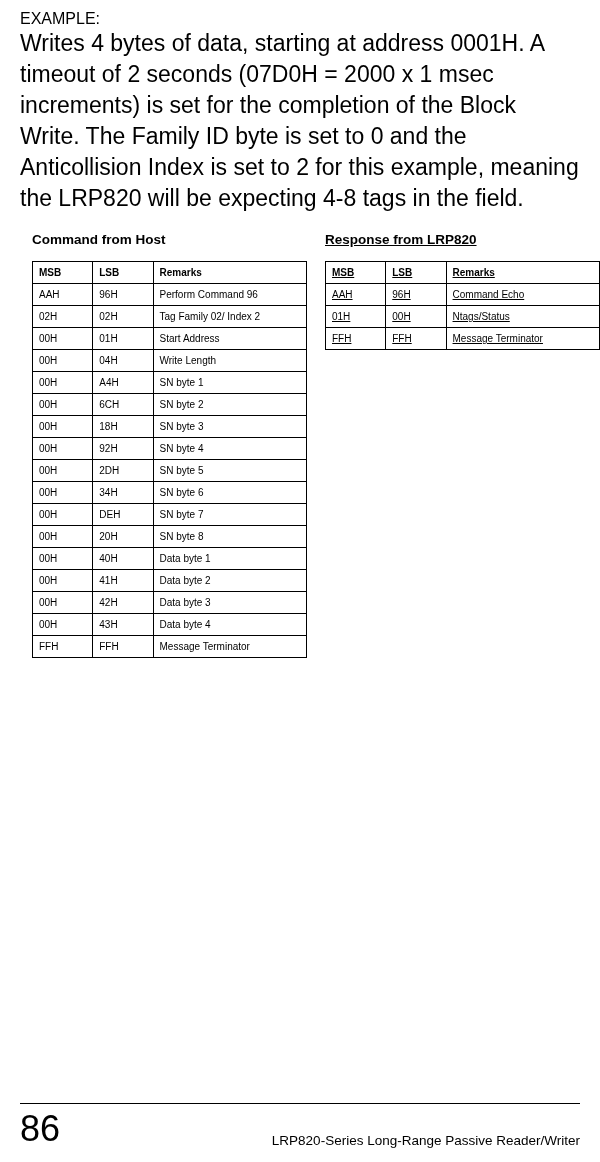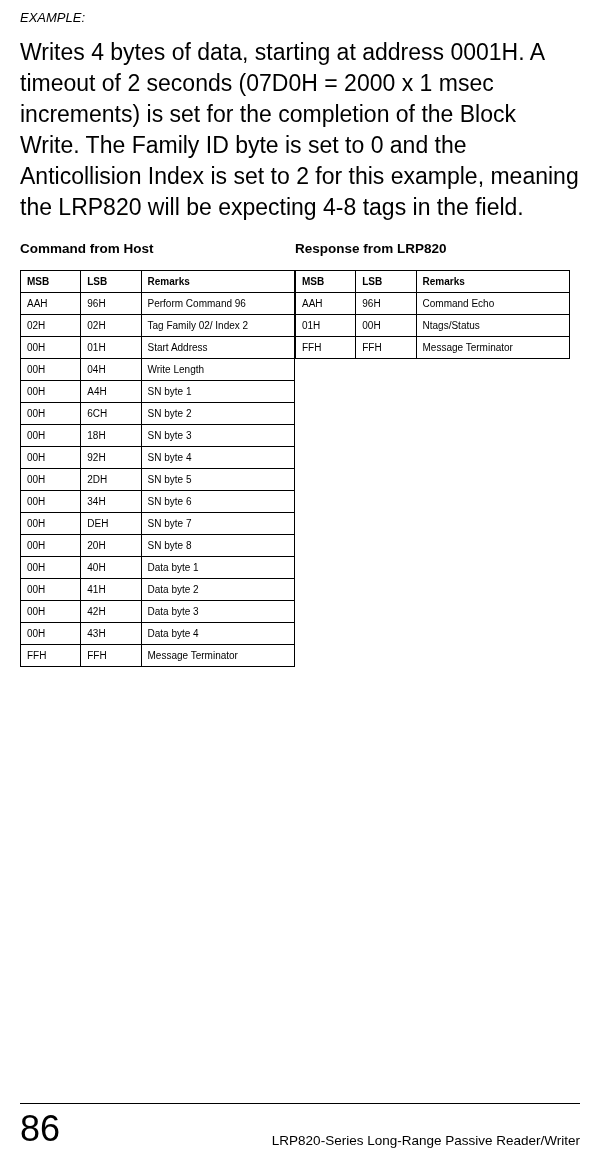--- a/index.html
+++ b/index.html
@@ -6,35 +6,36 @@
     body {
       font-family: Arial, Helvetica, sans-serif;
       width: 600px;
       height: 1162px;
       background: #fff;
       color: #000;
       padding: 10px 20px 10px 20px;
       position: relative;
     }
     .example-label {
-      font-size: 13px;
-      margin-bottom: 12px;
-      font-style: italic;
+      font-size: 16px;
+      margin-bottom: 0;
     }
     .intro-para {
       font-size: 23px;
       line-height: 1.35;
       margin-bottom: 18px;
     }
     .columns {
       display: flex;
+      gap: 18px;
+      margin-left: 12px;
     }
     .col { flex: 0 0 auto; }
     .col.left { width: 275px; }
-    .col.right { width: 275px; }
+    .col.right { width: 275px; text-decoration: underline; }
     .section-title {
       font-size: 13.5px;
       font-weight: bold;
       margin-bottom: 14px;
     }
     table {
       border-collapse: collapse;
       width: 100%;
       font-size: 10px;
     }

